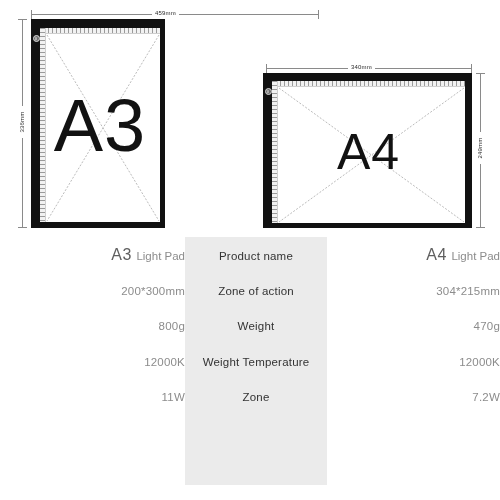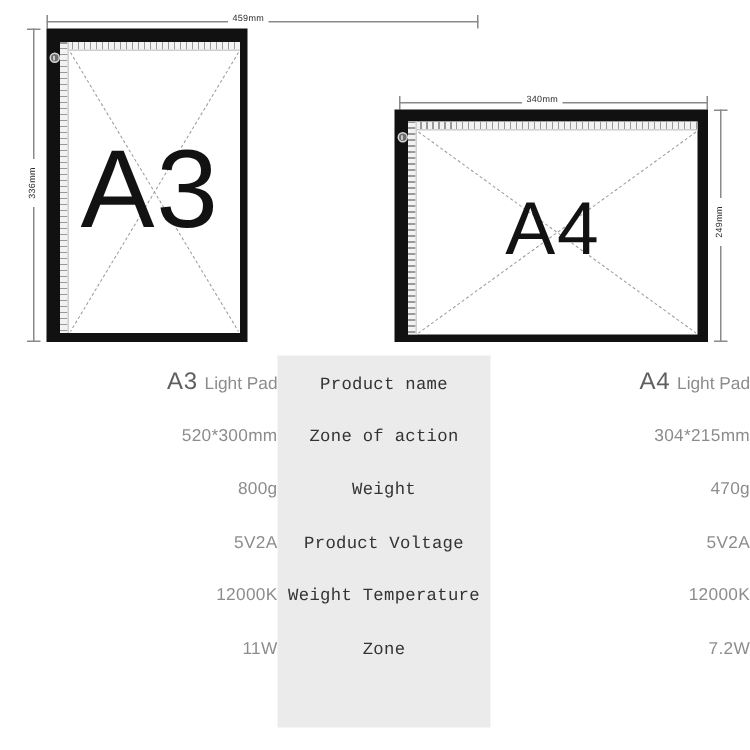--- a/index.html
+++ b/index.html
@@ -94,21 +94,21 @@
     border-collapse:collapse;
     table-layout:fixed;
   }
   .spec-table tr{height:35.4px;}
   .spec-table td{padding:0;vertical-align:middle;}
   .col-left{width:185px;text-align:right;padding-right:12px;box-sizing:border-box;}
   .col-mid{width:142px;text-align:center;}
   .col-right{width:173px;text-align:right;padding-left:13px;box-sizing:border-box;}
 
   .val{font-size:11.5px;color:#8c8c8c;font-family:"Liberation Sans", sans-serif;letter-spacing:0.2px;}
-  .key{font-size:11.5px;color:#333333;font-family:Liberation Mono, monospace;letter-spacing:0.2px;text-align:right;}
+  .key{font-size:11.5px;color:#333333;font-family:Liberation Sans, sans-serif;letter-spacing:0.2px;text-align:right;}
 
   .prod-name{display:inline-block;white-space:nowrap;}
   .prod-name .big{font-size:16px;color:#5f5f5f;font-weight:300;letter-spacing:0.5px;}
   .prod-name .small{font-size:11.5px;color:#8c8c8c;}
 </style>
 </head>
 <body>
 
 <div id="page">
 
@@ -165,35 +165,30 @@
   <div id="spec">
     <div id="spec-center-bg"></div>
     <table class="spec-table">
       <tbody id="spec-body">
           <tr>
             <td class="col-left"><span class="prod-name"><span class="big">A3</span> <span class="small">Light Pad</span></span></td>
             <td class="col-mid"><span class="key">Product name</span></td>
             <td class="col-right"><span class="prod-name"><span class="big">A4</span> <span class="small">Light Pad</span></span></td>
           </tr>
           <tr>
-            <td class="col-left"><span class="val">520*300mm</span></td>
+            <td class="col-left"><span class="val">200*300mm</span></td>
             <td class="col-mid"><span class="key">Zone of action</span></td>
             <td class="col-right"><span class="val">304*215mm</span></td>
           </tr>
           <tr>
             <td class="col-left"><span class="val">800g</span></td>
             <td class="col-mid"><span class="key">Weight</span></td>
             <td class="col-right"><span class="val">470g</span></td>
           </tr>
           <tr>
-            <td class="col-left"><span class="val">5V2A</span></td>
-            <td class="col-mid"><span class="key">Product Voltage</span></td>
-            <td class="col-right"><span class="val">5V2A</span></td>
-          </tr>
-          <tr>
             <td class="col-left"><span class="val">12000K</span></td>
             <td class="col-mid"><span class="key">Weight Temperature</span></td>
             <td class="col-right"><span class="val">12000K</span></td>
           </tr>
           <tr>
             <td class="col-left"><span class="val">11W</span></td>
             <td class="col-mid"><span class="key">Zone</span></td>
             <td class="col-right"><span class="val">7.2W</span></td>
           </tr>
         </tbody>

